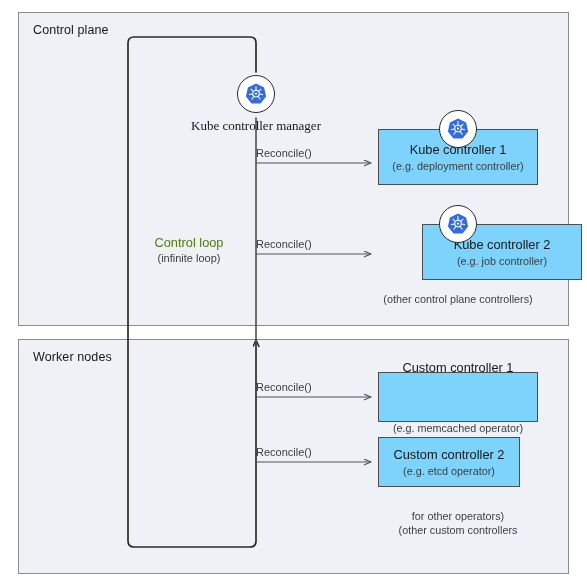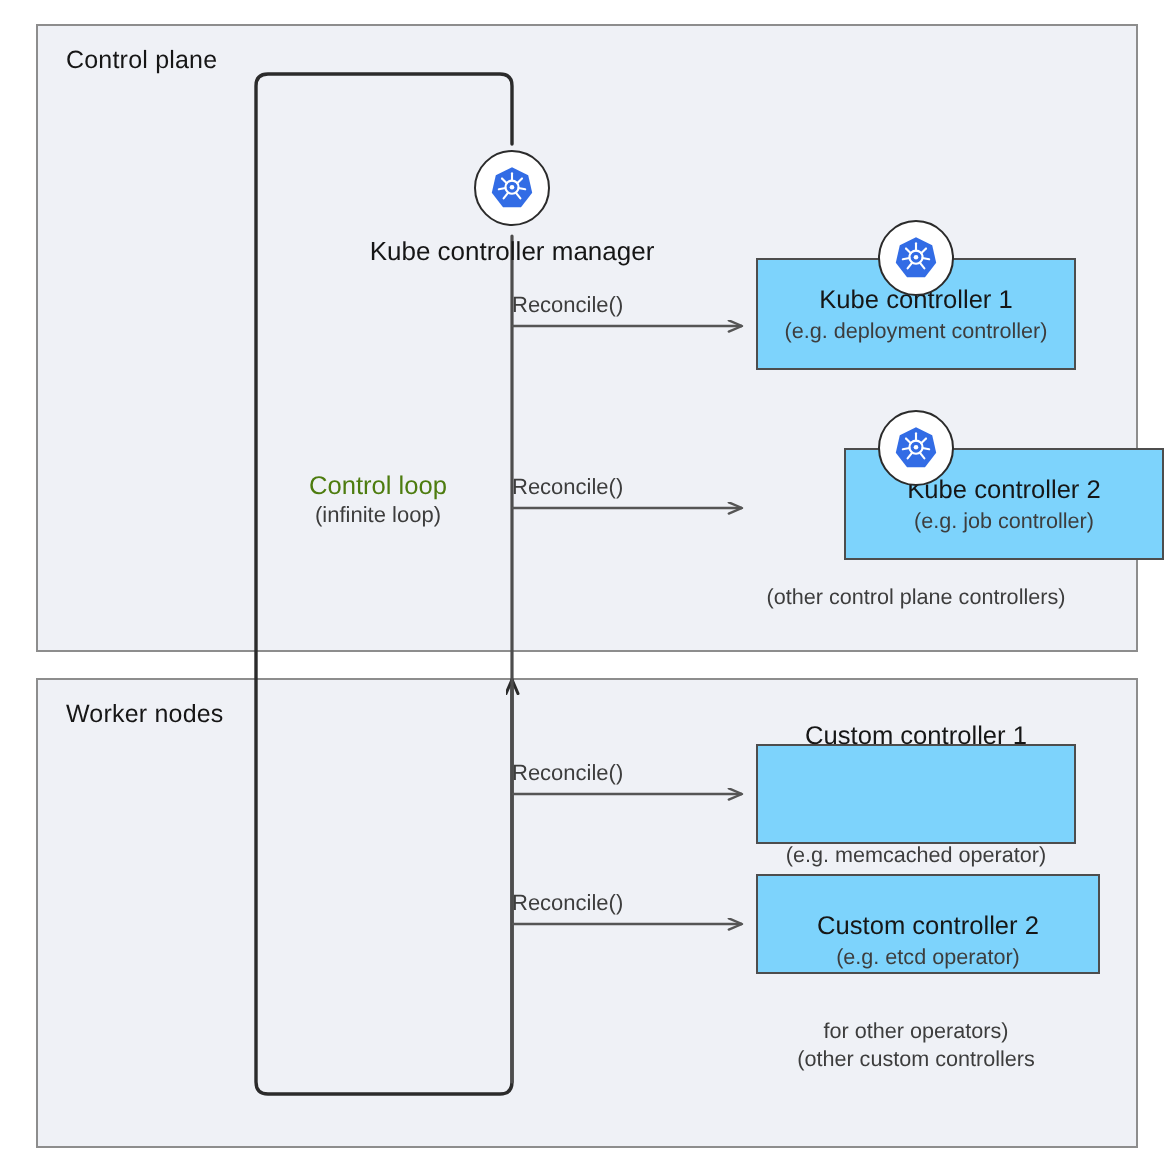--- a/index.html
+++ b/index.html
@@ -62,21 +62,21 @@
     font-size: 10.8px;
     color: #3d3d3d;
     line-height: 14px;
     white-space: nowrap;
     margin-top: 1px;
   }
 
   #box-kube-1   { left: 378px; top: 129px; width: 160px; height: 56px; }
   #box-kube-2   { left: 378px; top: 224px; width: 160px; height: 56px; margin-left: 44px; }
   #box-custom-1 { left: 378px; top: 372px; width: 160px; height: 50px; gap: 44px; }
-  #box-custom-2 { left: 378px; top: 437px; width: 172px; height: 50px; justify-content: flex-end; }
+  #box-custom-2 { left: 378px; top: 437px; width: 142px; height: 50px; }
 
   
   .k8s-badge {
     position: absolute;
     width: 38px;
     height: 38px;
     border-radius: 50%;
     background: #ffffff;
     border: 1.4px solid #2b2b2b;
     box-sizing: border-box;
@@ -89,21 +89,21 @@
   #badge-kube-1  { left: 439px; top: 110px; }
   #badge-kube-2  { left: 439px; top: 205px; }
 
   .caption-label {
     position: absolute;
     font-size: 13px;
     color: #161616;
     white-space: nowrap;
     text-align: center;
   }
-  #label-manager { left: 178px; top: 118px; width: 156px; }
+  #label-manager { left: 178px; top: 118px; width: 156px; font-family: Liberation Serif, serif; }
 
   .loop-label {
     position: absolute;
     text-align: center;
     white-space: nowrap;
   }
   #label-control-loop { left: 133px; top: 234px; width: 112px; }
   #label-control-loop .l1 { font-size: 12.8px; color: #4d7c0f; line-height: 17px; }
   #label-control-loop .l2 { font-size: 11px;  color: #3d3d3d; line-height: 14px; }
 

